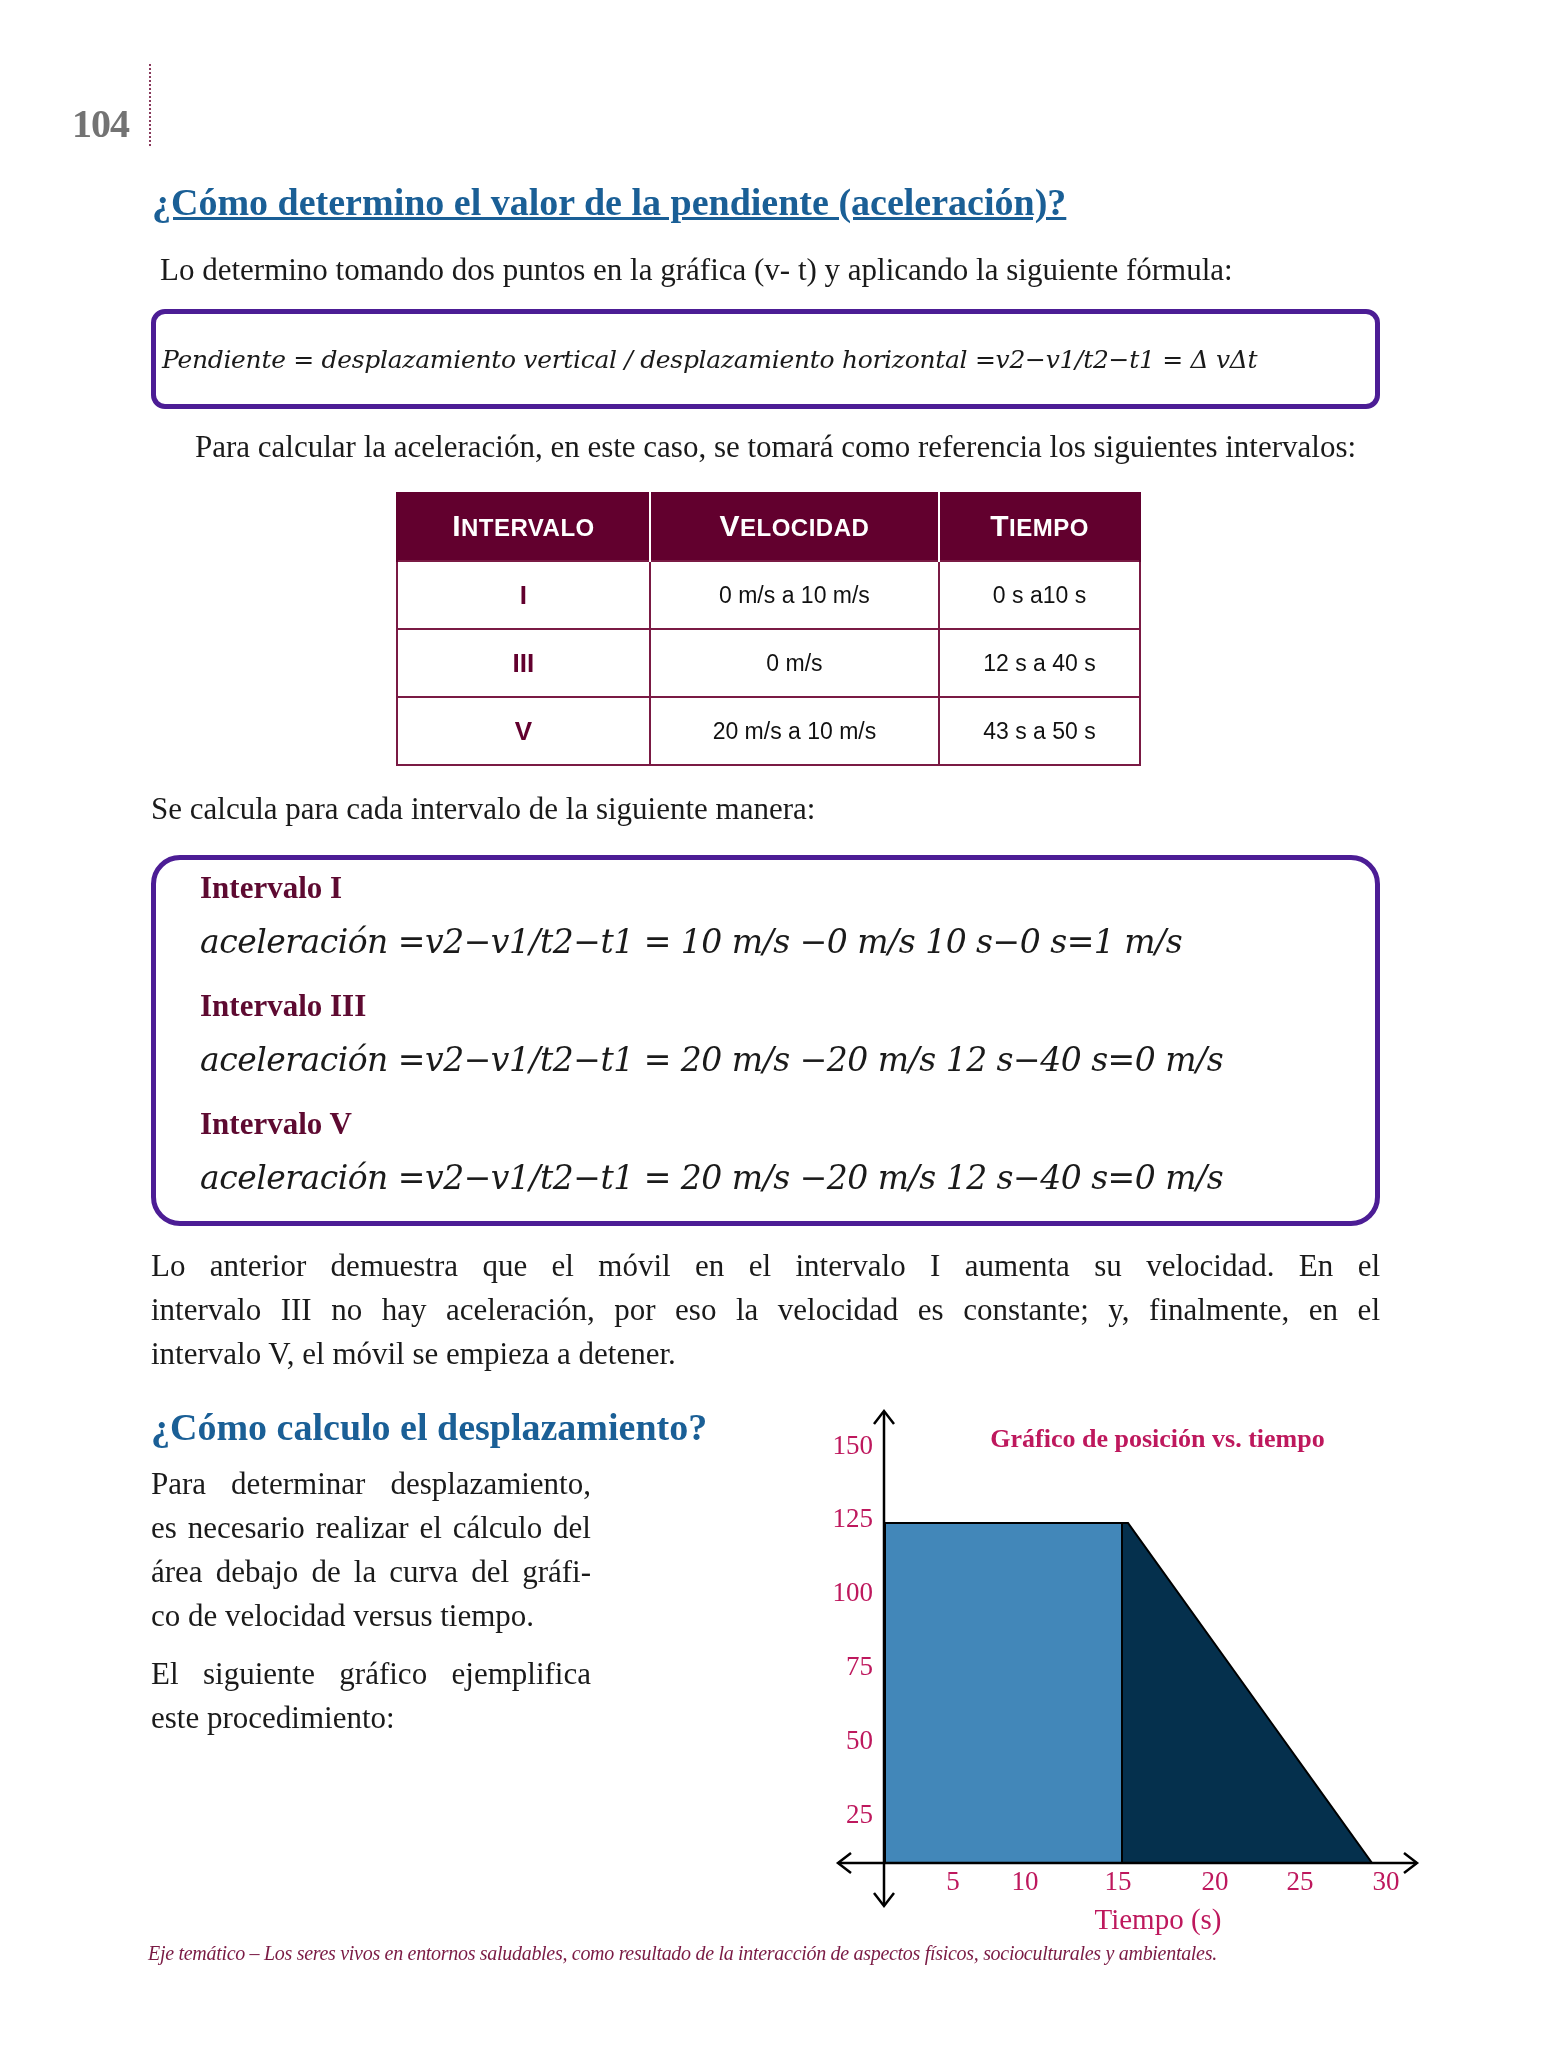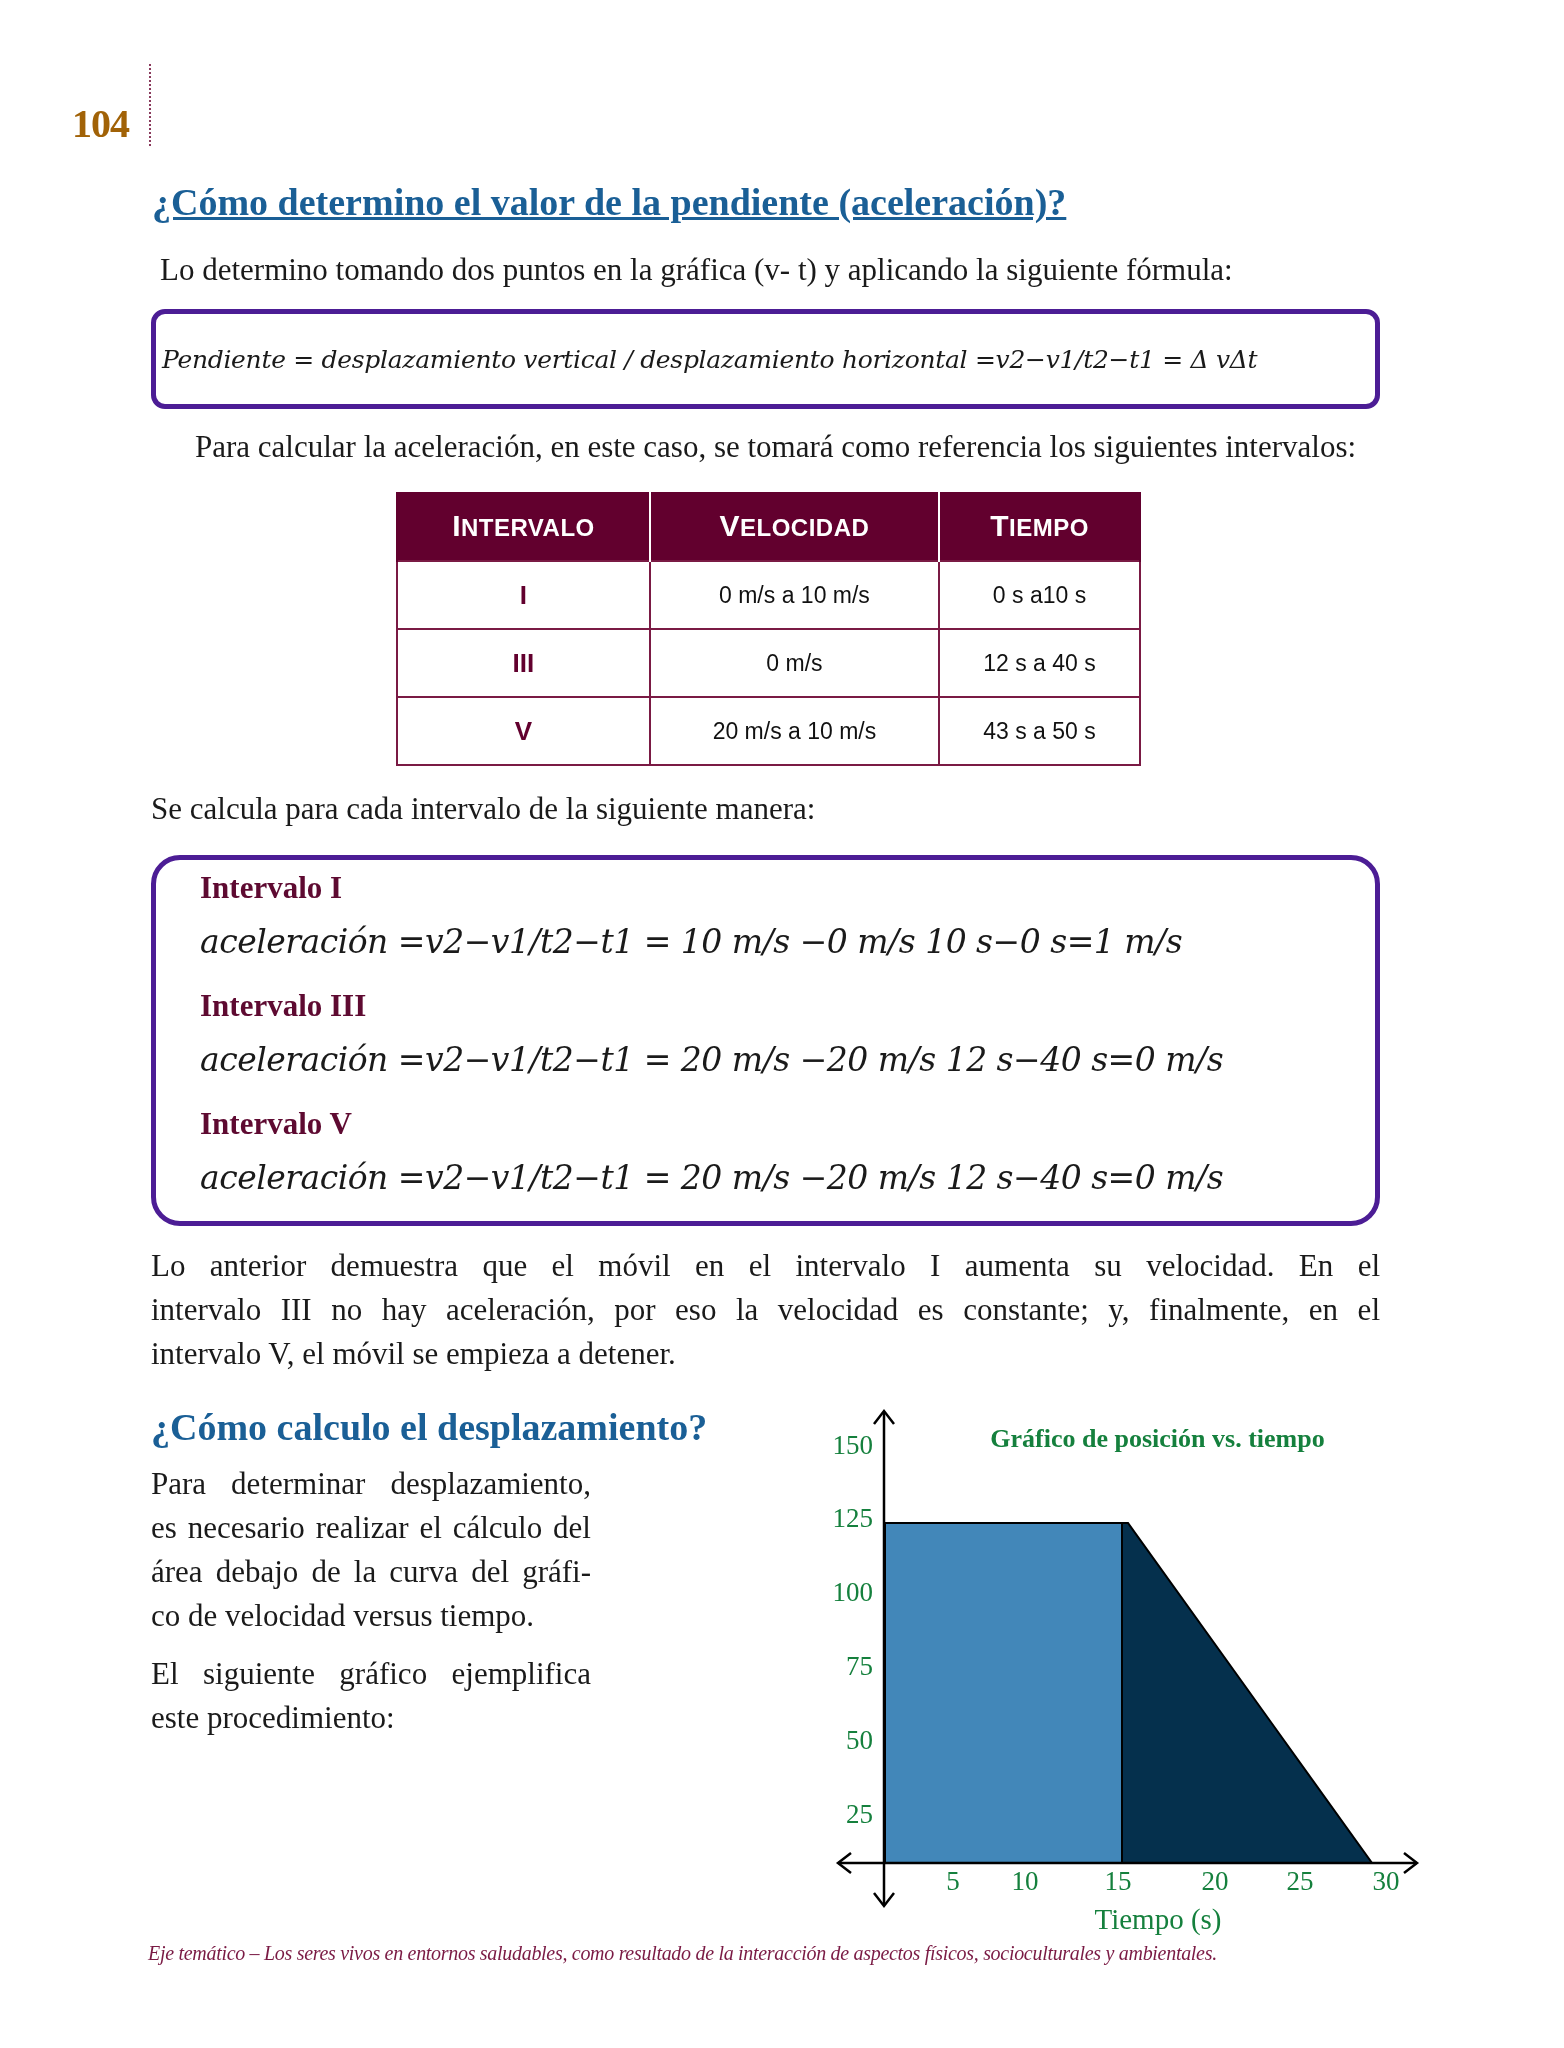--- a/index.html
+++ b/index.html
@@ -1,19 +1,19 @@
 <!DOCTYPE html>
 <html><head>
 <meta charset="utf-8">
 <style>
   html, body { margin: 0; padding: 0; background: #ffffff; }
   body { width: 1564px; height: 2048px; position: relative; overflow: hidden;
          font-family: "Liberation Serif", "DejaVu Serif", serif; color: #1a1a1a; }
   .abs { position: absolute; }
-  .page-number { left: 72px; top: 100px; font-size: 40px; font-weight: bold; color: #a16207;
+  .page-number { left: 72px; top: 100px; font-size: 40px; font-weight: bold; color: #737373;
                  letter-spacing: -1px; }
   .dotline { left: 149px; top: 64px; width: 0; height: 82px; border-left: 2px dotted #8a3a5c; }
   .h-blue { color: #1a5f96; font-weight: bold; }
   .h1 { left: 152px; top: 180px; font-size: 38px; text-decoration: underline; }
   .body-txt { font-size: 31px; line-height: 44px; }
   .sub { left: 160px; top: 248px; }
   .box { border: 5px solid #4c1d95; border-radius: 14px; box-sizing: border-box; }
   .formula-box { left: 151px; top: 309px; width: 1229px; height: 100px;
                  display: flex; align-items: center; }
   .formula { font-style: italic; font-family: "DejaVu Serif", serif; font-size: 25px;
@@ -35,21 +35,21 @@
   .int-label { position: absolute; left: 44px; font-size: 31px; font-weight: bold; color: #5e0a31; }
   .int-eq { position: absolute; left: 44px; font-size: 33px; font-style: italic;
             font-family: "DejaVu Serif", serif; white-space: nowrap; letter-spacing: -0.5px; }
   .conclusion { left: 151px; top: 1244px; width: 1229px; text-align: justify; }
   .conclusion span { display: block; text-align: justify; text-align-last: justify; }
   .conclusion span.last { text-align-last: left; }
   .h2 { left: 151px; top: 1405px; font-size: 38px; }
   .left-col { left: 151px; width: 440px; }
   .left-col span { display: block; }
   .just { text-align: justify; text-align-last: justify; }
-  .chart-txt { font-size: 27px; color: #15803d; }
+  .chart-txt { font-size: 27px; color: #be185d; }
   .chart-title { font-weight: bold; font-size: 26px; }
   .footer { left: 148px; top: 1942px; font-size: 20px; font-style: italic; color: #7a1a44;
             white-space: nowrap; letter-spacing: -0.3px; }
 </style>
 </head>
 <body>
 
 <div class="abs page-number">104</div>
 <div class="abs dotline"></div>
 

